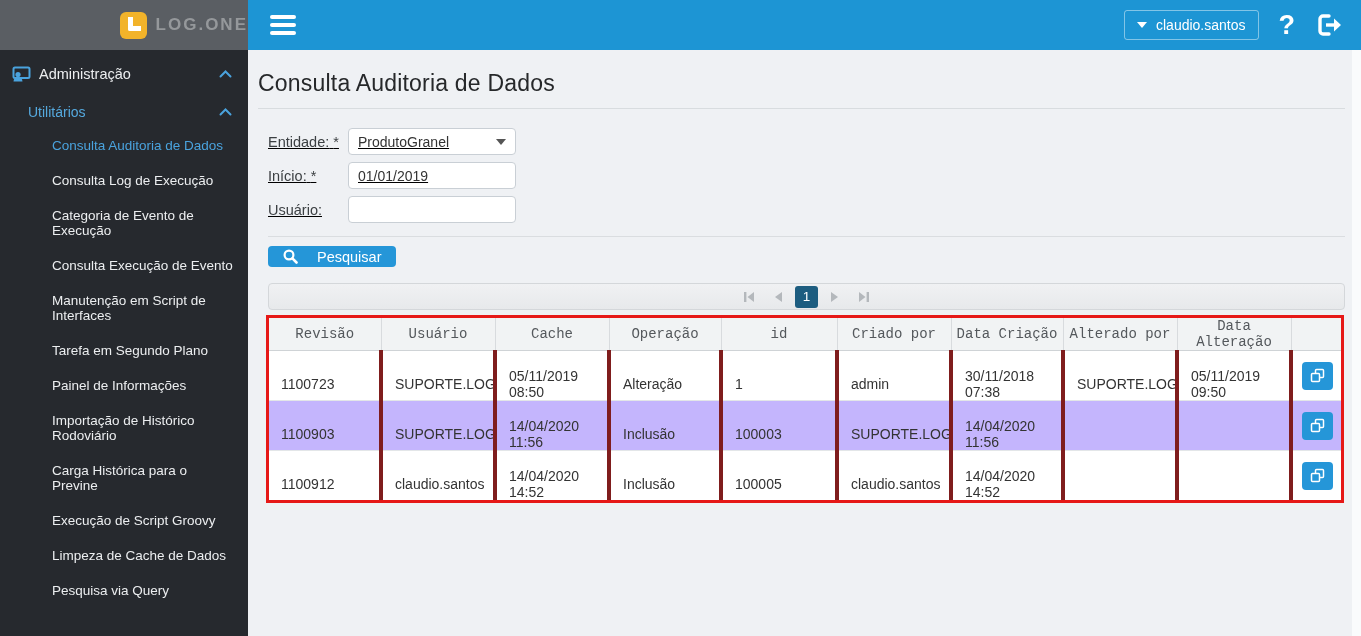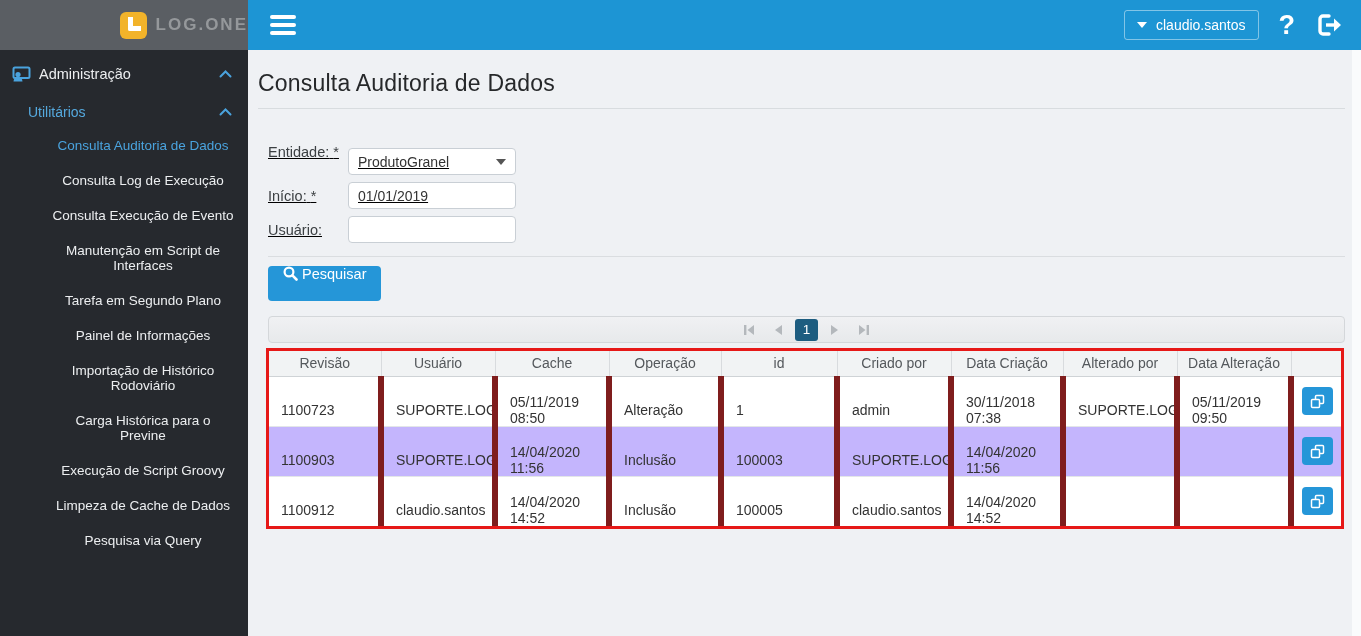--- a/index.html
+++ b/index.html
@@ -19,52 +19,52 @@
   .logo-text { color:#95989b; font-size:17px; font-weight:bold; letter-spacing:2px; }
   .hamburger { margin-left:22px; display:flex; flex-direction:column; gap:4px; cursor:pointer; }
   .hamburger b { display:block; width:26px; height:4px; background:#fff; border-radius:2px; }
   .breadcrumb { color:#fff; font-size:18px; margin-left:18px; }
   .topbar-right { margin-left:auto; display:flex; align-items:center; gap:20px; padding-right:16px; }
   .user-pill { border:1px solid rgba(255,255,255,.45); border-radius:3px; padding:6px 12px; display:flex; align-items:center; gap:9px; color:#fff; font-size:14px; cursor:pointer; }
   .caret-down { width:0; height:0; border:5px solid transparent; border-top:6px solid #fff; margin-top:5px; }
   .help-btn { color:#fff; font-size:27px; font-weight:bold; line-height:1; cursor:pointer; }
 
   
-  .sidebar { position:absolute; top:50px; left:0; width:248px; bottom:0; background:#26292e;text-align:center; }
+  .sidebar { position:absolute; top:50px; left:0; width:248px; bottom:0; background:#26292e; }
   .side-section { display:flex; align-items:center; gap:8px; padding:16px 16px 0 12px; color:#eceef0; font-size:14.5px; cursor:pointer; }
   .side-section .spacer, .side-sub .spacer { flex:1; }
   .side-sub { display:flex; align-items:center; padding:22px 16px 0 28px; color:#55a9de; font-size:14px; cursor:pointer; }
   .side-items { margin:18px 14px 0 52px; }
   .side-item { font-size:13.5px; line-height:15px; margin-bottom:20px; color:#eceef0; cursor:pointer; }
   .side-item.active { color:#4aa3de; }
 
   
   .main { position:absolute; left:248px; top:50px; right:0; bottom:0; padding:0 16px 0 10px; background:#eff1f4; }
   .page-title { font-size:23px; color:#26282a; font-weight:normal; margin:20px 0 11px 0; letter-spacing:.2px; }
   .rule { border:none; border-top:1px solid #d8dcdf; }
 
   .form-area { margin:19px 0 0 10px;text-decoration:underline; }
   .form-row { display:flex; align-items:center; margin-bottom:7px; }
   .form-label { width:80px; font-size:14.5px; color:#3c4043; }
   .field { width:168px; height:27px; border:1px solid #c9cfd5; border-radius:4px; background:#fff; font-size:14px; color:#333; padding:0 9px; font-family:"Liberation Sans",sans-serif; }
-  .select-box { display:flex; align-items:center; justify-content:space-between; cursor:pointer;margin-top:20px; }
+  .select-box { display:flex; align-items:center; justify-content:space-between; cursor:pointer; }
   .select-caret { width:0; height:0; border:5px solid transparent; border-top:6px solid #555; margin-top:5px; }
 
   .divider { margin:13px 0 0 10px; border:none; border-top:1px solid #dadde0; }
-  .btn-search { margin:9px 0 0 10px; height:35px; background:#2596d8; color:#fff; border:none; border-radius:4px; font-size:14.5px; display:inline-flex; gap:4px; padding:0 15px; cursor:pointer; font-family:"Liberation Sans",sans-serif; }
+  .btn-search { margin:9px 0 0 10px; height:21px; background:#2596d8; color:#fff; border:none; border-radius:4px; font-size:14.5px; display:inline-flex; align-items:center; gap:19px; padding:0 15px; cursor:pointer; font-family:"Liberation Sans",sans-serif; }
 
   .pagination-bar { margin:15px 0 0 10px; height:27px; background:linear-gradient(#f0f1f3,#e7e9eb); border:1px solid #d4d7da; border-radius:4px; display:flex; align-items:center; justify-content:center; gap:5px; }
   .page-btn { width:24px; height:21px; display:flex; align-items:center; justify-content:center; border-radius:3px; cursor:pointer; }
   .page-current { min-width:23px; height:22px; background:#1d5d80; color:#fff; font-size:13.5px; display:flex; align-items:center; justify-content:center; border-radius:3px; cursor:pointer; }
 
   .table-wrap { margin:5px 0 0 8px; width:1078px; border:3px solid #e61817; background:#fff; }
   table { width:100%; border-collapse:collapse; table-layout:fixed; font-size:14px; }
-  thead th { height:25px; background:#f1f3f4; border-bottom:1px solid #cfd3d6; border-right:1px solid #d8dbde; font-weight:normal; color:#54585c; text-align:center; }
+  thead th { height:25px; background:#f1f3f4; border-bottom:1px solid #cfd3d6; border-right:1px solid #d8dbde; font-weight:normal; color:#54585c; text-align:center;font-family:Liberation Mono, monospace; }
   thead th:last-child { border-right:none; }
-  tbody td { height:42px; border-bottom:1px solid #e3e6e8; border-right:6px solid #7f1d1d; padding:17px 3px 0 12px; color:#333; text-align:left; }
+  tbody td { height:42px; border-bottom:1px solid #e3e6e8; border-right:4px solid #7f1d1d; padding:17px 3px 0 12px; color:#333; text-align:left; }
   tbody td:last-child { border-right:none; padding:0; }
   tbody tr:last-child td { border-bottom:none; }
   tbody tr.alt { background:#c4b5fd;margin-left:20px; }
   .cell-clip { white-space:nowrap; overflow:hidden; }
   .copy-btn { width:31px; height:28px; background:#2596d8; border:none; border-radius:4px; display:flex; align-items:center; justify-content:center; margin:0 auto; cursor:pointer; }
 
   .scroll-strip { position:absolute; right:0; top:50px; width:9px; bottom:0; background:#fafbfc; }
 </style>
 </head>
 <body>
@@ -113,20 +113,21 @@
   <div class="side-sub">
     <span>Utilitários</span>
     <span class="spacer"></span>
     <svg width="13" height="8" viewBox="0 0 13 8">
         <polyline points="1.5,6.5 6.5,1.5 11.5,6.5" fill="none" stroke="#4aa3de" stroke-width="2" stroke-linecap="round"></polyline>
       </svg>
   </div>
   <div class="side-items">
     <div class="side-item active">Consulta Auditoria de Dados</div>
     <div class="side-item">Consulta Log de Execução</div>
+    <div class="side-item">Categoria de Evento de Execução</div>
     <div class="side-item">Consulta Execução de Evento</div>
     <div class="side-item">Manutenção em Script de Interfaces</div>
     <div class="side-item">Tarefa em Segundo Plano</div>
     <div class="side-item">Painel de Informações</div>
     <div class="side-item">Importação de Histórico Rodoviário</div>
     <div class="side-item">Carga Histórica para o Previne</div>
     <div class="side-item">Execução de Script Groovy</div>
     <div class="side-item">Limpeza de Cache de Dados</div>
     <div class="side-item">Pesquisa via Query</div>
   </div>

